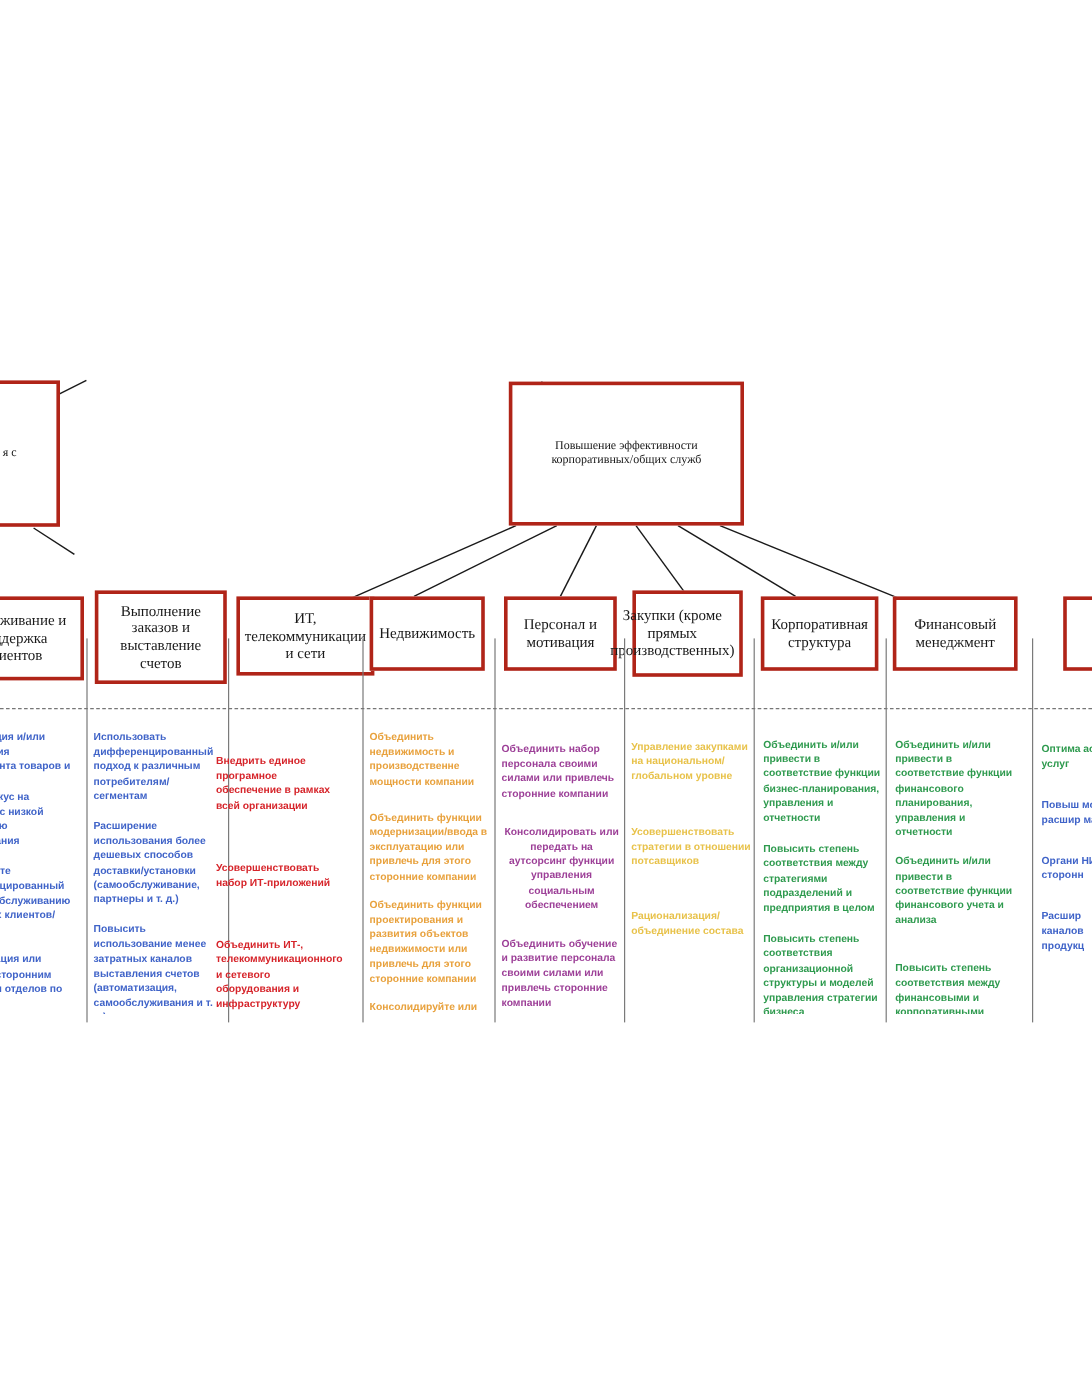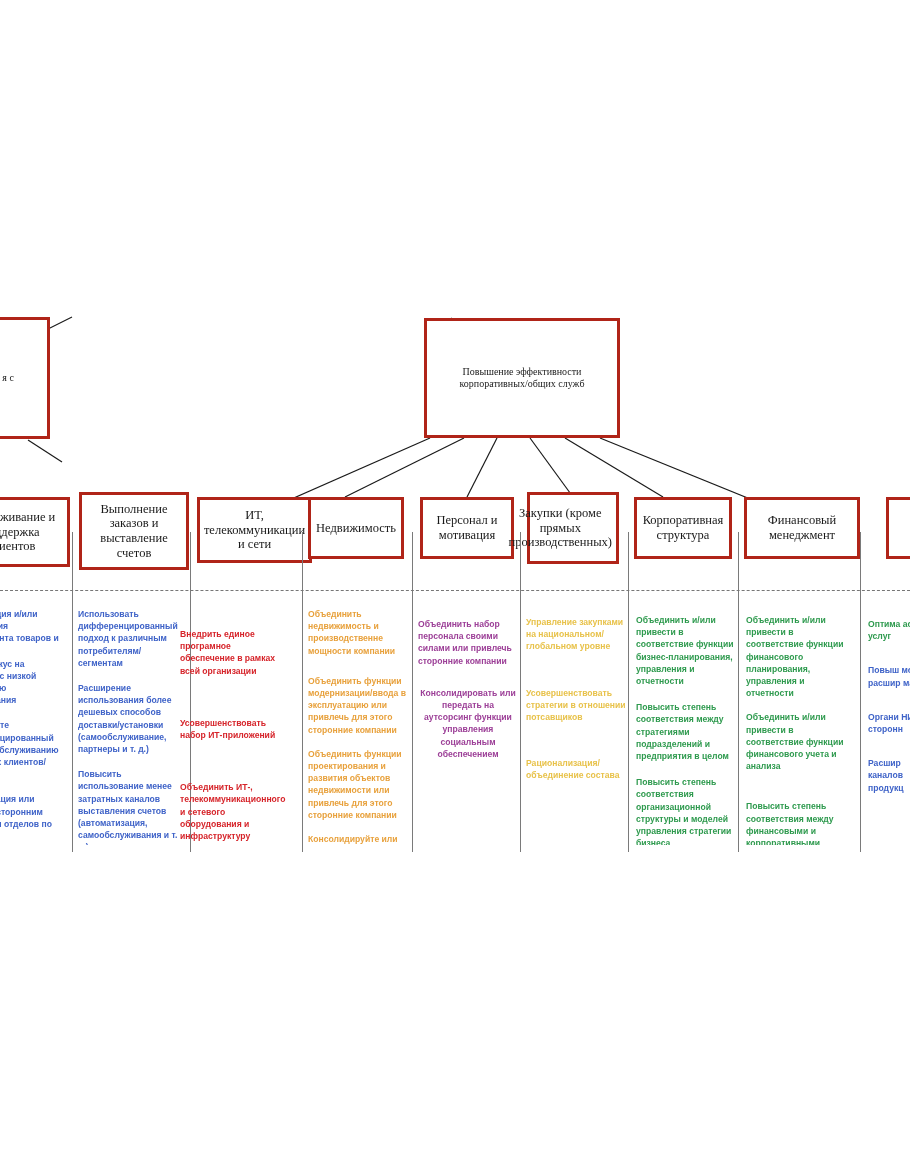--- a/index.html
+++ b/index.html
@@ -79,21 +79,21 @@
   </div>
 
   <div class="rbox leaf" style="left:527px;top:492px;width:92px;height:72px;justify-content:flex-end;">
     <span>Закупки (кроме прямых производственных)</span>
   </div>
 
   <div class="rbox leaf" style="left:634px;top:497px;width:98px;height:62px;">
     <span>Корпоративная структура</span>
   </div>
 
-  <div class="rbox leaf" style="left:744px;top:497px;width:116px;height:62px;">
+  <div class="rbox leaf" style="left:744px;top:497px;width:104px;height:62px;">
     <span>Финансовый менеджмент</span>
   </div>
 
   <div class="rbox leaf" style="left:886px;top:497px;width:80px;height:62px;">
     
   </div>
 
   <div class="vsep" style="left:72px;top:532px;height:320px;"></div>
   <div class="vsep" style="left:190px;top:532px;height:320px;"></div>
   <div class="vsep" style="left:302px;top:532px;height:320px;"></div>
@@ -131,20 +131,21 @@
     <div class="col" style="left:308px;top:8px;width:100px;color:#e8a13c;">
       <p style="margin-bottom:18px;">Объединить недвижимость и производственне мощности компании</p>
       <p style="margin-bottom:12px;">Объединить функции модернизации/ввода в эксплуатацию или привлечь для этого сторонние компании</p>
       <p style="margin-bottom:12px;">Объединить функции проектирования и развития объектов недвижимости или привлечь для этого сторонние компании</p>
       <p>Консолидируйте или передайте на аутсорсинг функции управления</p>
     </div>
 
     <div class="col" style="left:418px;top:18px;width:100px;color:#9c3f97;">
       <p style="margin-bottom:20px;">Объединить набор персонала своими силами или привлечь сторонние компании</p>
       <p style="margin-bottom:20px;text-align:center;">Консолидировать или передать на аутсорсинг функции управления социальным обеспечением</p>
+      <p style="margin-bottom:20px;">Объединить обучение и развитие персонала своими силами или привлечь сторонние компании</p>
 
     </div>
 
     <div class="col" style="left:526px;top:16px;width:100px;color:#e8c24a;">
       <p style="margin-bottom:34px;">Управление закупками на национальном/глобальном уровне</p>
       <p style="margin-bottom:34px;">Усовершенствовать стратегии в отношении потсавщиков</p>
       <p>Рационализация/ объединение состава</p>
     </div>
 
     <div class="col" style="left:636px;top:14px;width:102px;color:#2e9a4e;">

